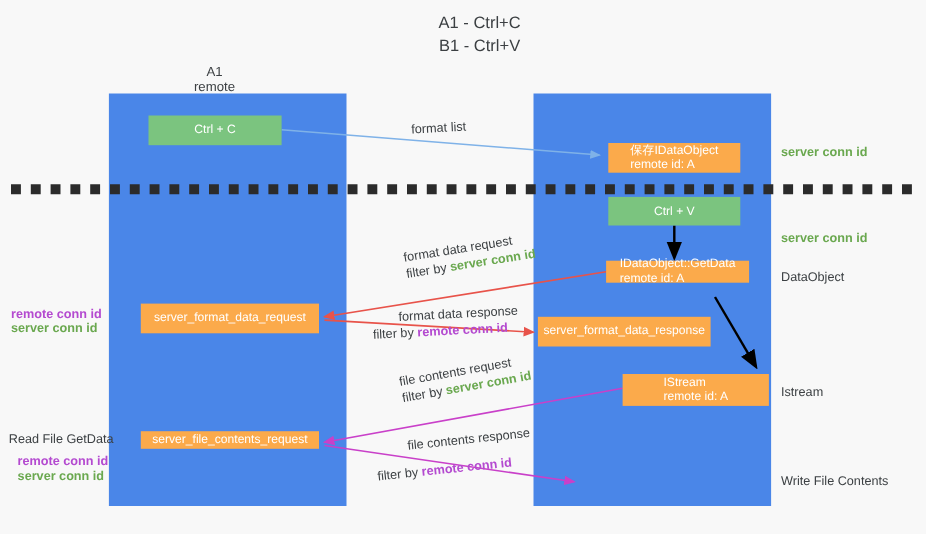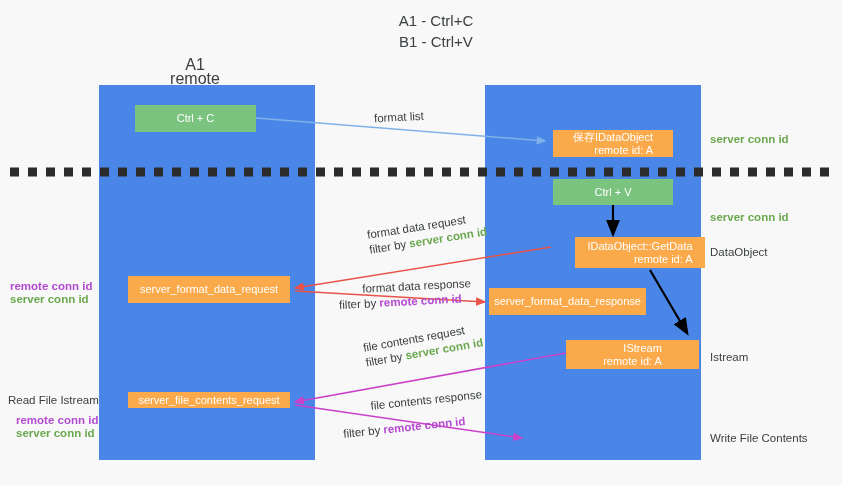--- a/index.html
+++ b/index.html
@@ -13,31 +13,31 @@
   .abs{position:absolute;}
 
   
   .title{
     left:0;top:10px;width:842px;text-align:center;
     font-size:15px;line-height:21px;color:#3c4043;white-space:pre-line;padding-left:15px;
   }
 
   
   .col-head{
-    text-align:center;font-size:16px;line-height:14px;color:#3c4043;
+    text-align:center;font-size:12px;line-height:14px;color:#3c4043;
     white-space:pre-line;
   }
 
   
   .lane{background:#4a86e8;}
 
   
   .box{
     display:flex;align-items:center;justify-content:center;
-    text-align:right;color:#ffffff;font-size:11px;line-height:13px;
+    text-align:left;color:#ffffff;font-size:11px;line-height:13px;
     white-space:pre-line;box-sizing:border-box;
   }
   .box.green{background:#7bc47f;}
   .box.orange{background:#fbaa4b;}
 
   
   .side-label{font-size:11.5px;line-height:14px;white-space:pre-line;}
   .green-txt{color:#6aa84f;font-weight:bold;}
   .purple-txt{color:#b44ad0;font-weight:bold;}
   .dark-txt{color:#3c4043;}
@@ -97,21 +97,21 @@
     <line x1="10" y1="172" x2="830" y2="172" stroke="#2b2b2b" stroke-width="9" stroke-dasharray="9 9"></line>
   </svg>
 
   <div class="abs box green" style="left:135px;top:105px;width:121px;height:27px;">Ctrl + C</div>
 
   <div class="abs box orange" style="left:553px;top:130px;width:120px;height:27px;">保存IDataObject
 remote id: A</div>
 
   <div class="abs box green" style="left:553px;top:179px;width:120px;height:26px;">Ctrl + V</div>
 
-  <div class="abs box orange" style="left:551px;top:237px;width:130px;height:31px;margin-left:24px;">IDataObject::GetData
+  <div class="abs box orange" style="left:551px;top:237px;width:130px;height:20px;">IDataObject::GetData
 remote id: A</div>
 
   <div class="abs box orange" style="left:128px;top:276px;width:162px;height:27px;">server_format_data_request</div>
 
   <div class="abs box orange" style="left:489px;top:288px;width:157px;height:27px;">server_format_data_response</div>
 
   <div class="abs box orange" style="left:566px;top:340px;width:133px;height:29px;">IStream
 remote id: A</div>
 
   <div class="abs box orange" style="left:128px;top:392px;width:162px;height:16px;">server_file_contents_request</div>
@@ -149,17 +149,17 @@
 
   <div class="abs side-label green-txt" style="left:710px;top:132px;">server conn id</div>
   <div class="abs side-label green-txt" style="left:710px;top:210px;">server conn id</div>
   <div class="abs side-label dark-txt" style="left:710px;top:245px;">DataObject</div>
   <div class="abs side-label dark-txt" style="left:710px;top:350px;">Istream</div>
   <div class="abs side-label dark-txt" style="left:710px;top:431px;">Write File Contents</div>
 
   <div class="abs side-label purple-txt" style="left:10px;top:279px;">remote conn id</div>
   <div class="abs side-label green-txt" style="left:10px;top:292px;">server conn id</div>
 
-  <div class="abs side-label dark-txt" style="left:8px;top:393px;">Read File Istream</div>
+  <div class="abs side-label dark-txt" style="left:8px;top:393px;">Read File GetData</div>
   <div class="abs side-label purple-txt" style="left:16px;top:413px;">remote conn id</div>
   <div class="abs side-label green-txt" style="left:16px;top:426px;">server conn id</div>
 
 </div>
 
 </body></html>

